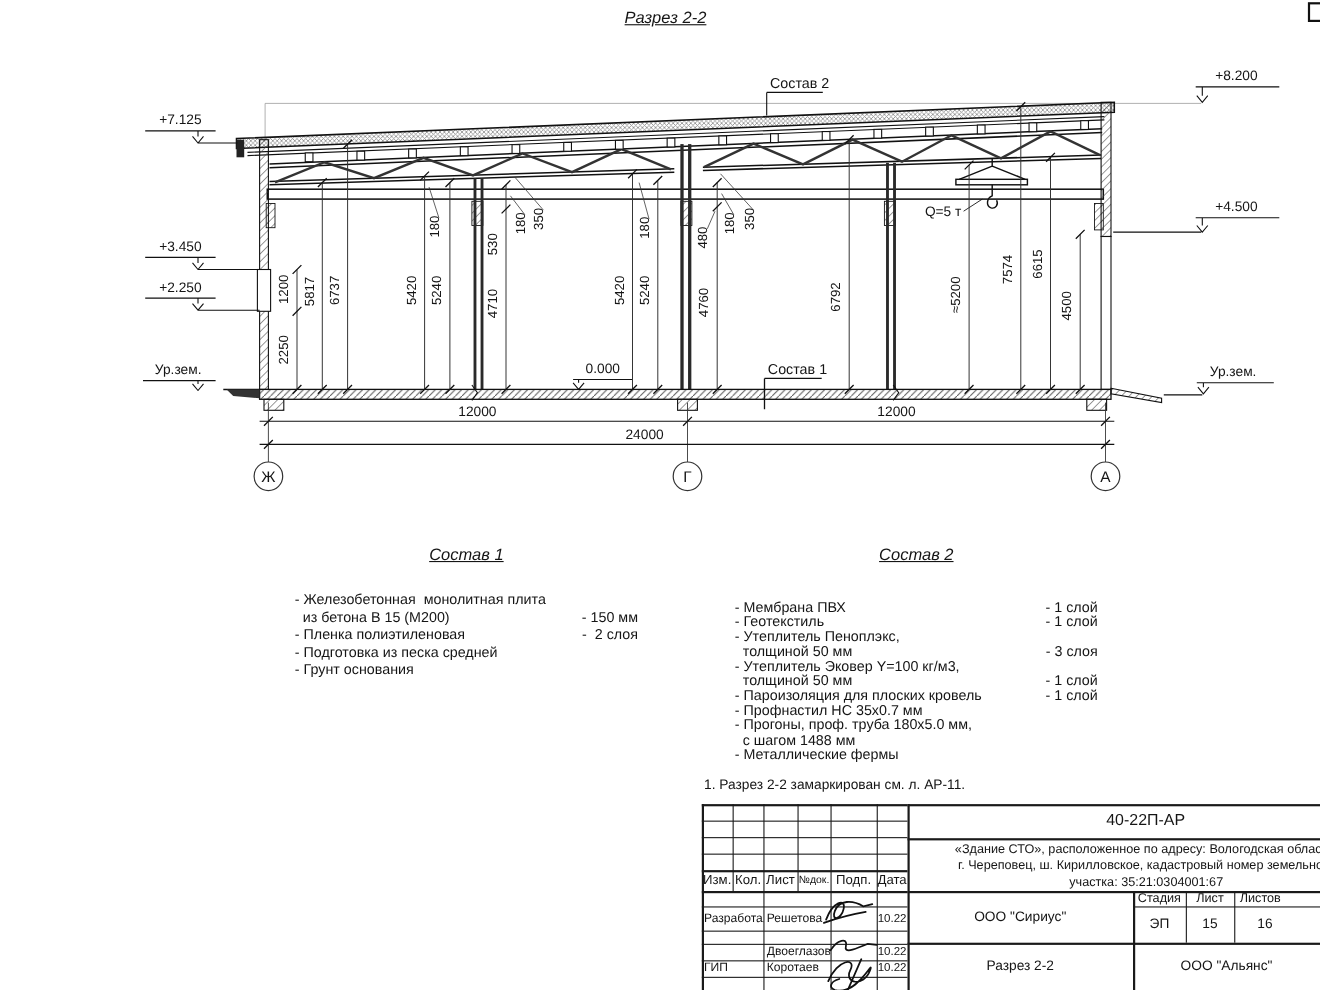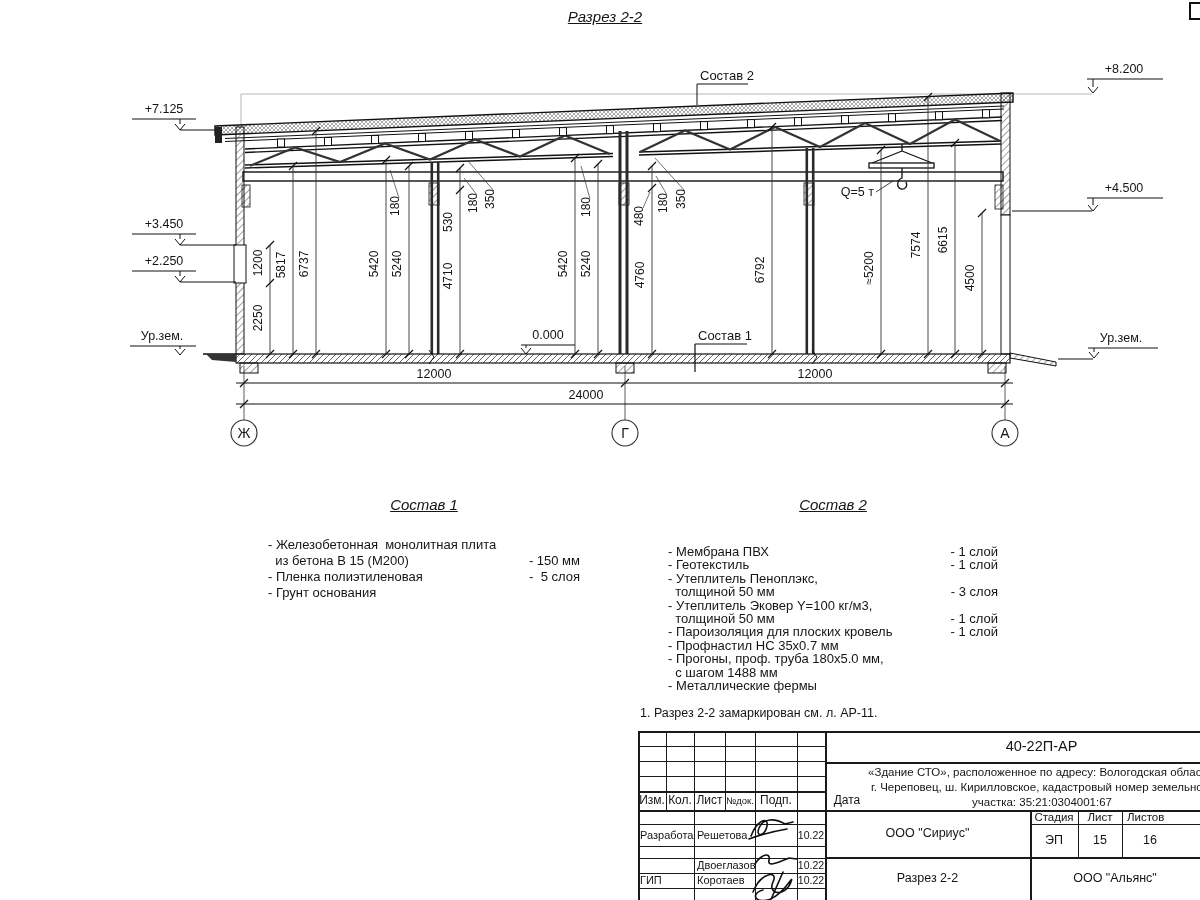--- a/index.html
+++ b/index.html
@@ -225,21 +225,22 @@
     <text x="700" y="80" font-size="13">Состав 2</text>
     <path d="M695,344 H747 M695,344 V372" stroke="#111" stroke-width="1.2" fill="none"></path>
     <text x="698" y="340" font-size="13">Состав 1</text>
   </g>
 </svg>
 
 <div class="abs comp" id="comp1" style="left:268px;top:496px;width:312px;">
   <div class="comp-title">Состав 1</div>
   <div class="c-row"><span>- Железобетонная  монолитная плита</span><span></span></div>
   <div class="c-row"><span>  из бетона В 15 (М200)</span><span>- 150 мм</span></div>
-  <div class="c-row"><span>- Пленка полиэтиленовая</span><span>-  5 слоя</span></div>
+  <div class="c-row"><span>- Пленка полиэтиленовая</span><span>-  2 слоя</span></div>
+  <div class="c-row"><span>- Подготовка из песка средней</span><span></span></div>
   <div class="c-row"><span>- Грунт основания</span><span></span></div>
 </div>
 
 <div class="abs comp" id="comp2" style="left:668px;top:496px;width:330px;">
   <div class="comp-title" style="margin-bottom:32px;">Состав 2</div>
   <div class="c-row"><span>- Мембрана ПВХ</span><span>- 1 слой</span></div>
   <div class="c-row"><span>- Геотекстиль</span><span>- 1 слой</span></div>
   <div class="c-row"><span>- Утеплитель Пеноплэкс,</span><span></span></div>
   <div class="c-row"><span>  толщиной 50 мм</span><span>- 3 слоя</span></div>
   <div class="c-row"><span>- Утеплитель Эковер Y=100 кг/м3,</span><span></span></div>
@@ -282,21 +283,21 @@
   <div class="vl" style="left:392px;top:79px;width:1.5px;height:90px;"></div>
   <div class="vl" style="left:440px;top:79px;width:1px;height:47px;"></div>
   <div class="vl" style="left:484px;top:79px;width:1px;height:47px;"></div>
   <div class="hl" style="left:392px;top:93px;width:228px;height:1px;"></div>
 
   <div class="tb-txt" style="left:0;top:60px;width:28px;line-height:19px;font-size:12px;">Изм.</div>
   <div class="tb-txt" style="left:28px;top:60px;width:28px;line-height:19px;font-size:12px;">Кол.</div>
   <div class="tb-txt" style="left:56px;top:60px;width:31px;line-height:19px;font-size:12px;">Лист</div>
   <div class="tb-txt" style="left:87px;top:60px;width:30px;line-height:19px;font-size:9.5px;">№док.</div>
   <div class="tb-txt" style="left:117px;top:60px;width:42px;line-height:19px;font-size:12px;">Подп.</div>
-  <div class="tb-txt" style="left:159px;top:60px;width:28px;line-height:19px;font-size:12px;margin-left:36px;">Дата</div>
+  <div class="tb-txt" style="left:159px;top:60px;width:28px;line-height:19px;font-size:12px;">Дата</div>
 
   <div class="tb-txt tb-left" style="left:2px;top:93px;width:54px;line-height:22px;font-size:11px;">Разработал</div>
   <div class="tb-txt tb-left" style="left:59px;top:93px;width:58px;line-height:22px;font-size:11px;">Решетова</div>
   <div class="tb-txt" style="left:159px;top:93px;width:28px;line-height:22px;font-size:10.5px;">10.22</div>
   <div class="tb-txt tb-left" style="left:2px;top:127px;width:54px;line-height:15px;font-size:11px;margin-top:40px;">Н. контр.</div>
   <div class="tb-txt tb-left" style="left:59px;top:127px;width:58px;line-height:15px;font-size:11px;">Двоеглазов</div>
   <div class="tb-txt" style="left:159px;top:127px;width:28px;line-height:15px;font-size:10.5px;">10.22</div>
   <div class="tb-txt tb-left" style="left:2px;top:142px;width:54px;line-height:15px;font-size:11px;">ГИП</div>
   <div class="tb-txt tb-left" style="left:59px;top:142px;width:58px;line-height:15px;font-size:11px;">Коротаев</div>
   <div class="tb-txt" style="left:159px;top:142px;width:28px;line-height:15px;font-size:10.5px;">10.22</div>

